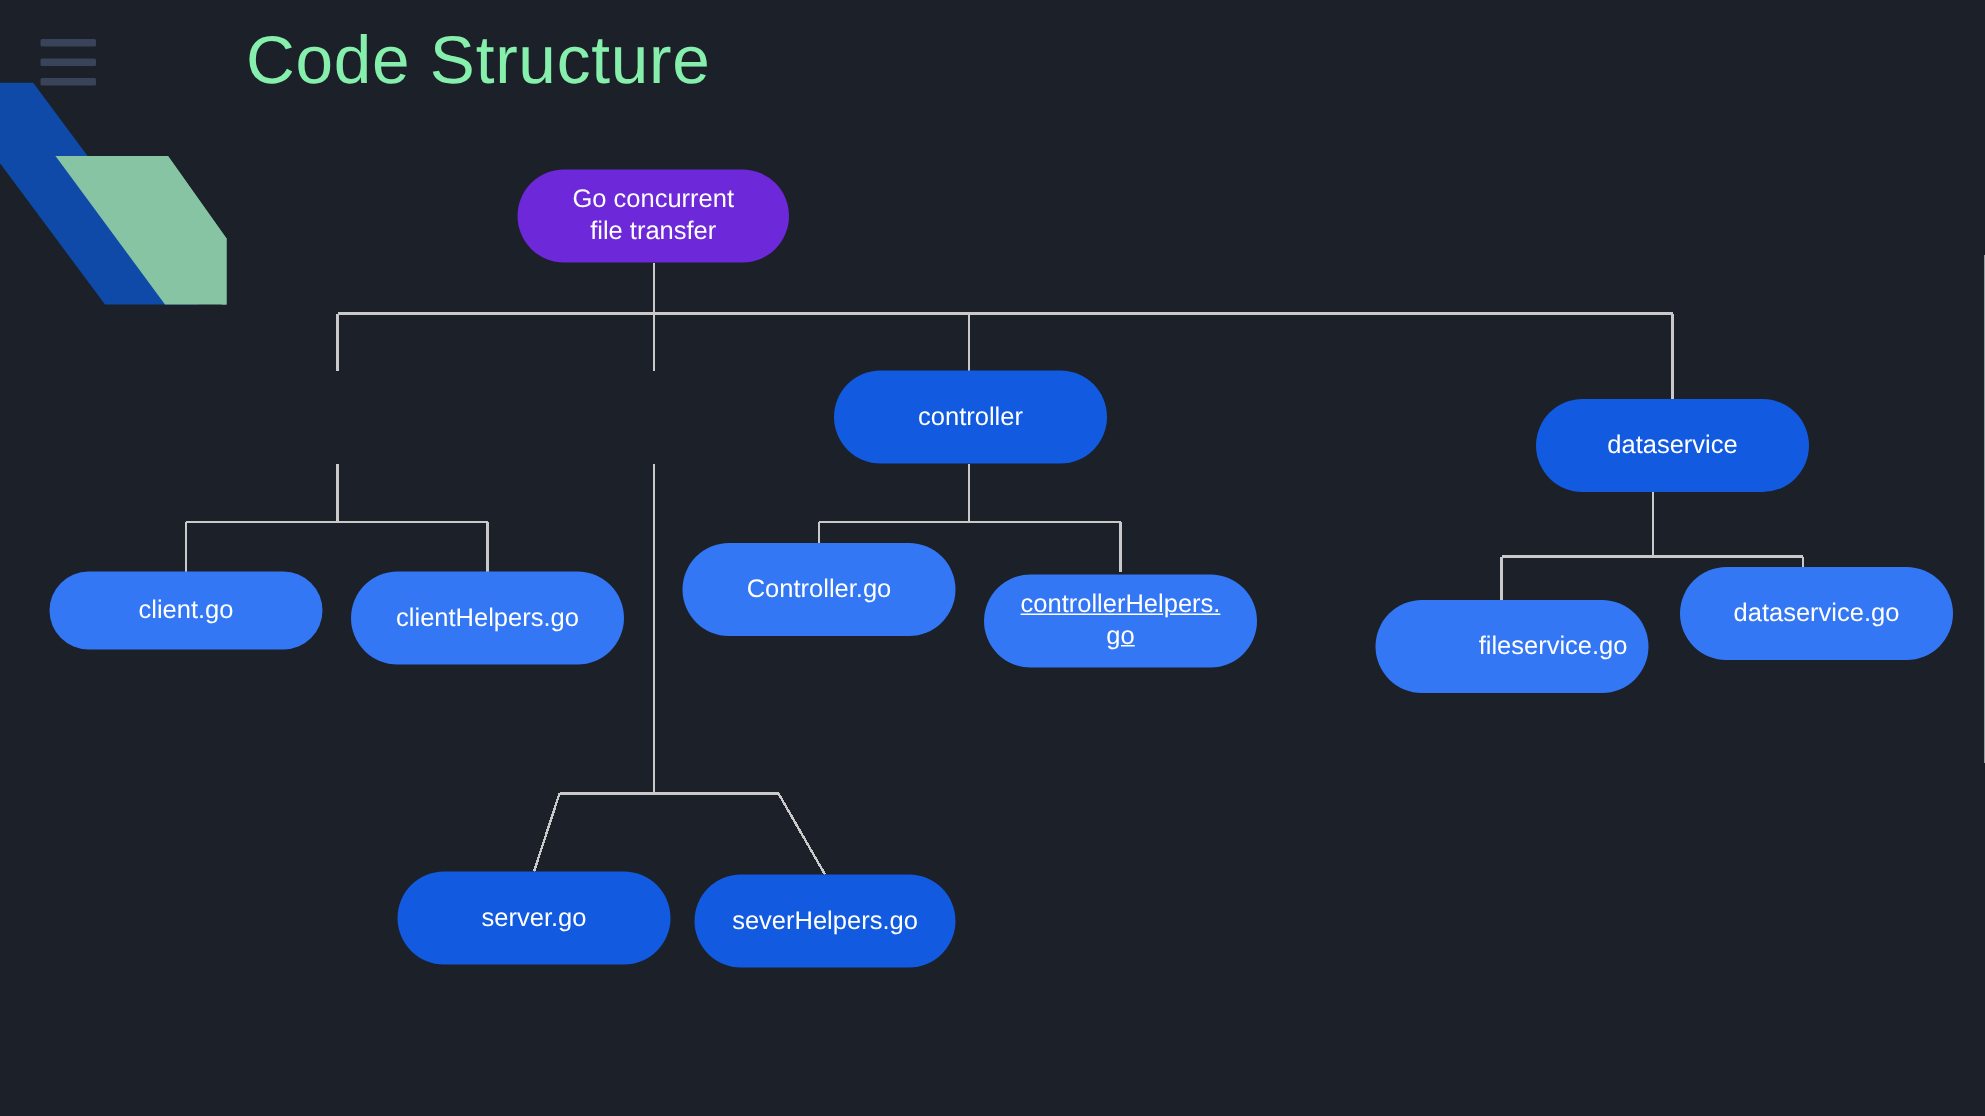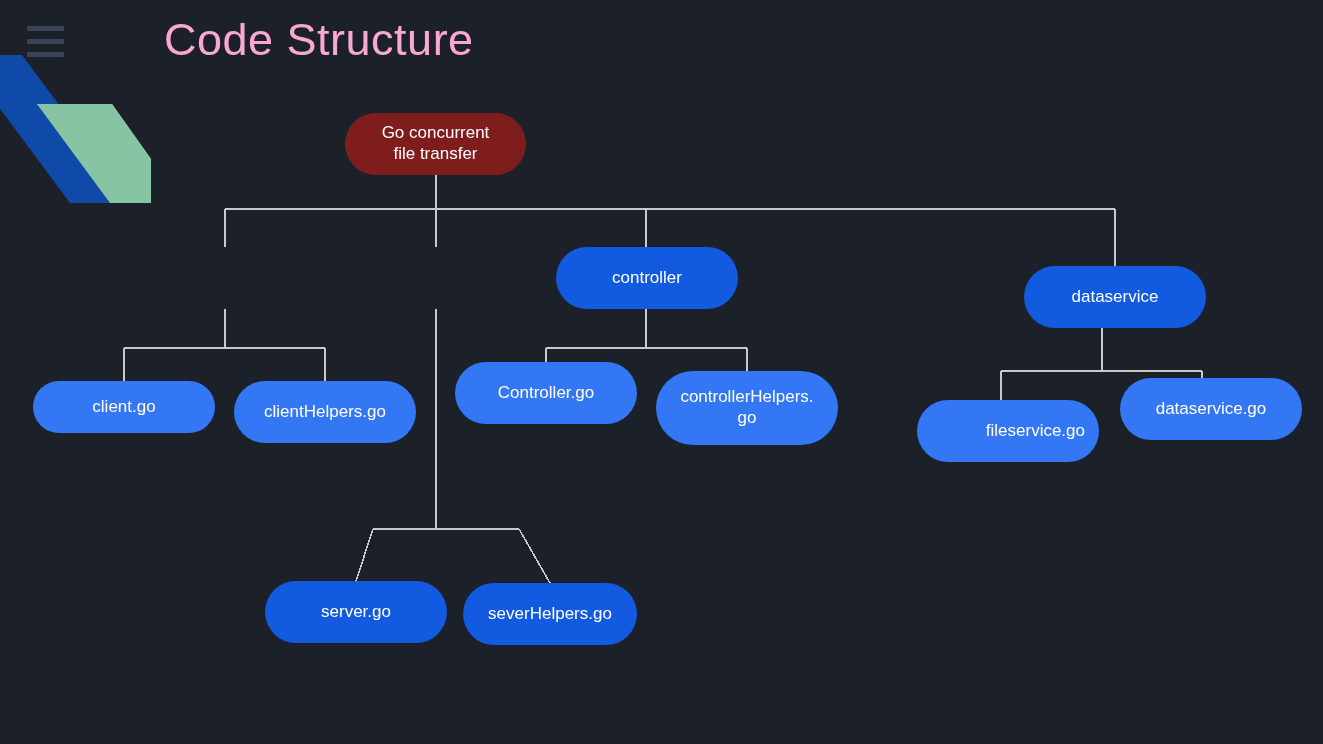--- a/index.html
+++ b/index.html
@@ -46,21 +46,21 @@
   #menu-button .bar.b3 { top: 26px; }
 
   
   #page-title {
     position: absolute;
     left: 164px;
     top: 14px;
     font-size: 45px;
     font-weight: 300;
     letter-spacing: 0.5px;
-    color: #f9a8d4;
+    color: #86efac;
     white-space: nowrap;
   }
 
   
   #connectors {
     position: absolute;
     left: 0;
     top: 0;
     width: 1323px;
     height: 744px;
@@ -73,21 +73,21 @@
     align-items: center;
     justify-content: center;
     text-align: center;
     border-radius: 999px;
     color: #ffffff;
     box-sizing: border-box;
     padding: 2px 14px;
     line-height: 1.22;
     cursor: pointer;
   }
-  .node.lvl0 { background: #7f1d1d; font-size: 17px; }
+  .node.lvl0 { background: #6d28d9; font-size: 17px; }
   .node.lvl1 { background: #125ae0; font-size: 17px; }
   .node.lvl2 { background: #3377f5; font-size: 17px; }
   .node.lvl2d { background: #125ae0; font-size: 17px; }
 </style>
 </head>
 <body>
 
 <div id="canvas">
 
   <svg class="ribbon" width="160" height="210" viewBox="0 0 160 210" style="left:0;top:55px;">
@@ -162,21 +162,21 @@
   </div>
 
   <div class="node lvl2" style="left:234px; top:381px; width:182px; height:62px;">
     <span>clientHelpers.go</span>
   </div>
 
   <div class="node lvl2" style="left:455px; top:362px; width:182px; height:62px;">
     <span>Controller.go</span>
   </div>
 
-  <div class="node lvl2" style="left:656px; top:371px; width:182px; height:74px;">
+  <div class="node lvl2" style="left:656px; top:383px; width:182px; height:62px;text-decoration:underline;">
     <span>
       <span>controllerHelpers.</span><br>
       <span>go</span>
     </span>
   </div>
 
   <div class="node lvl2" style="left:917px; top:400px; width:182px; height:62px;justify-content:flex-end;">
     <span>fileservice.go</span>
   </div>
 

